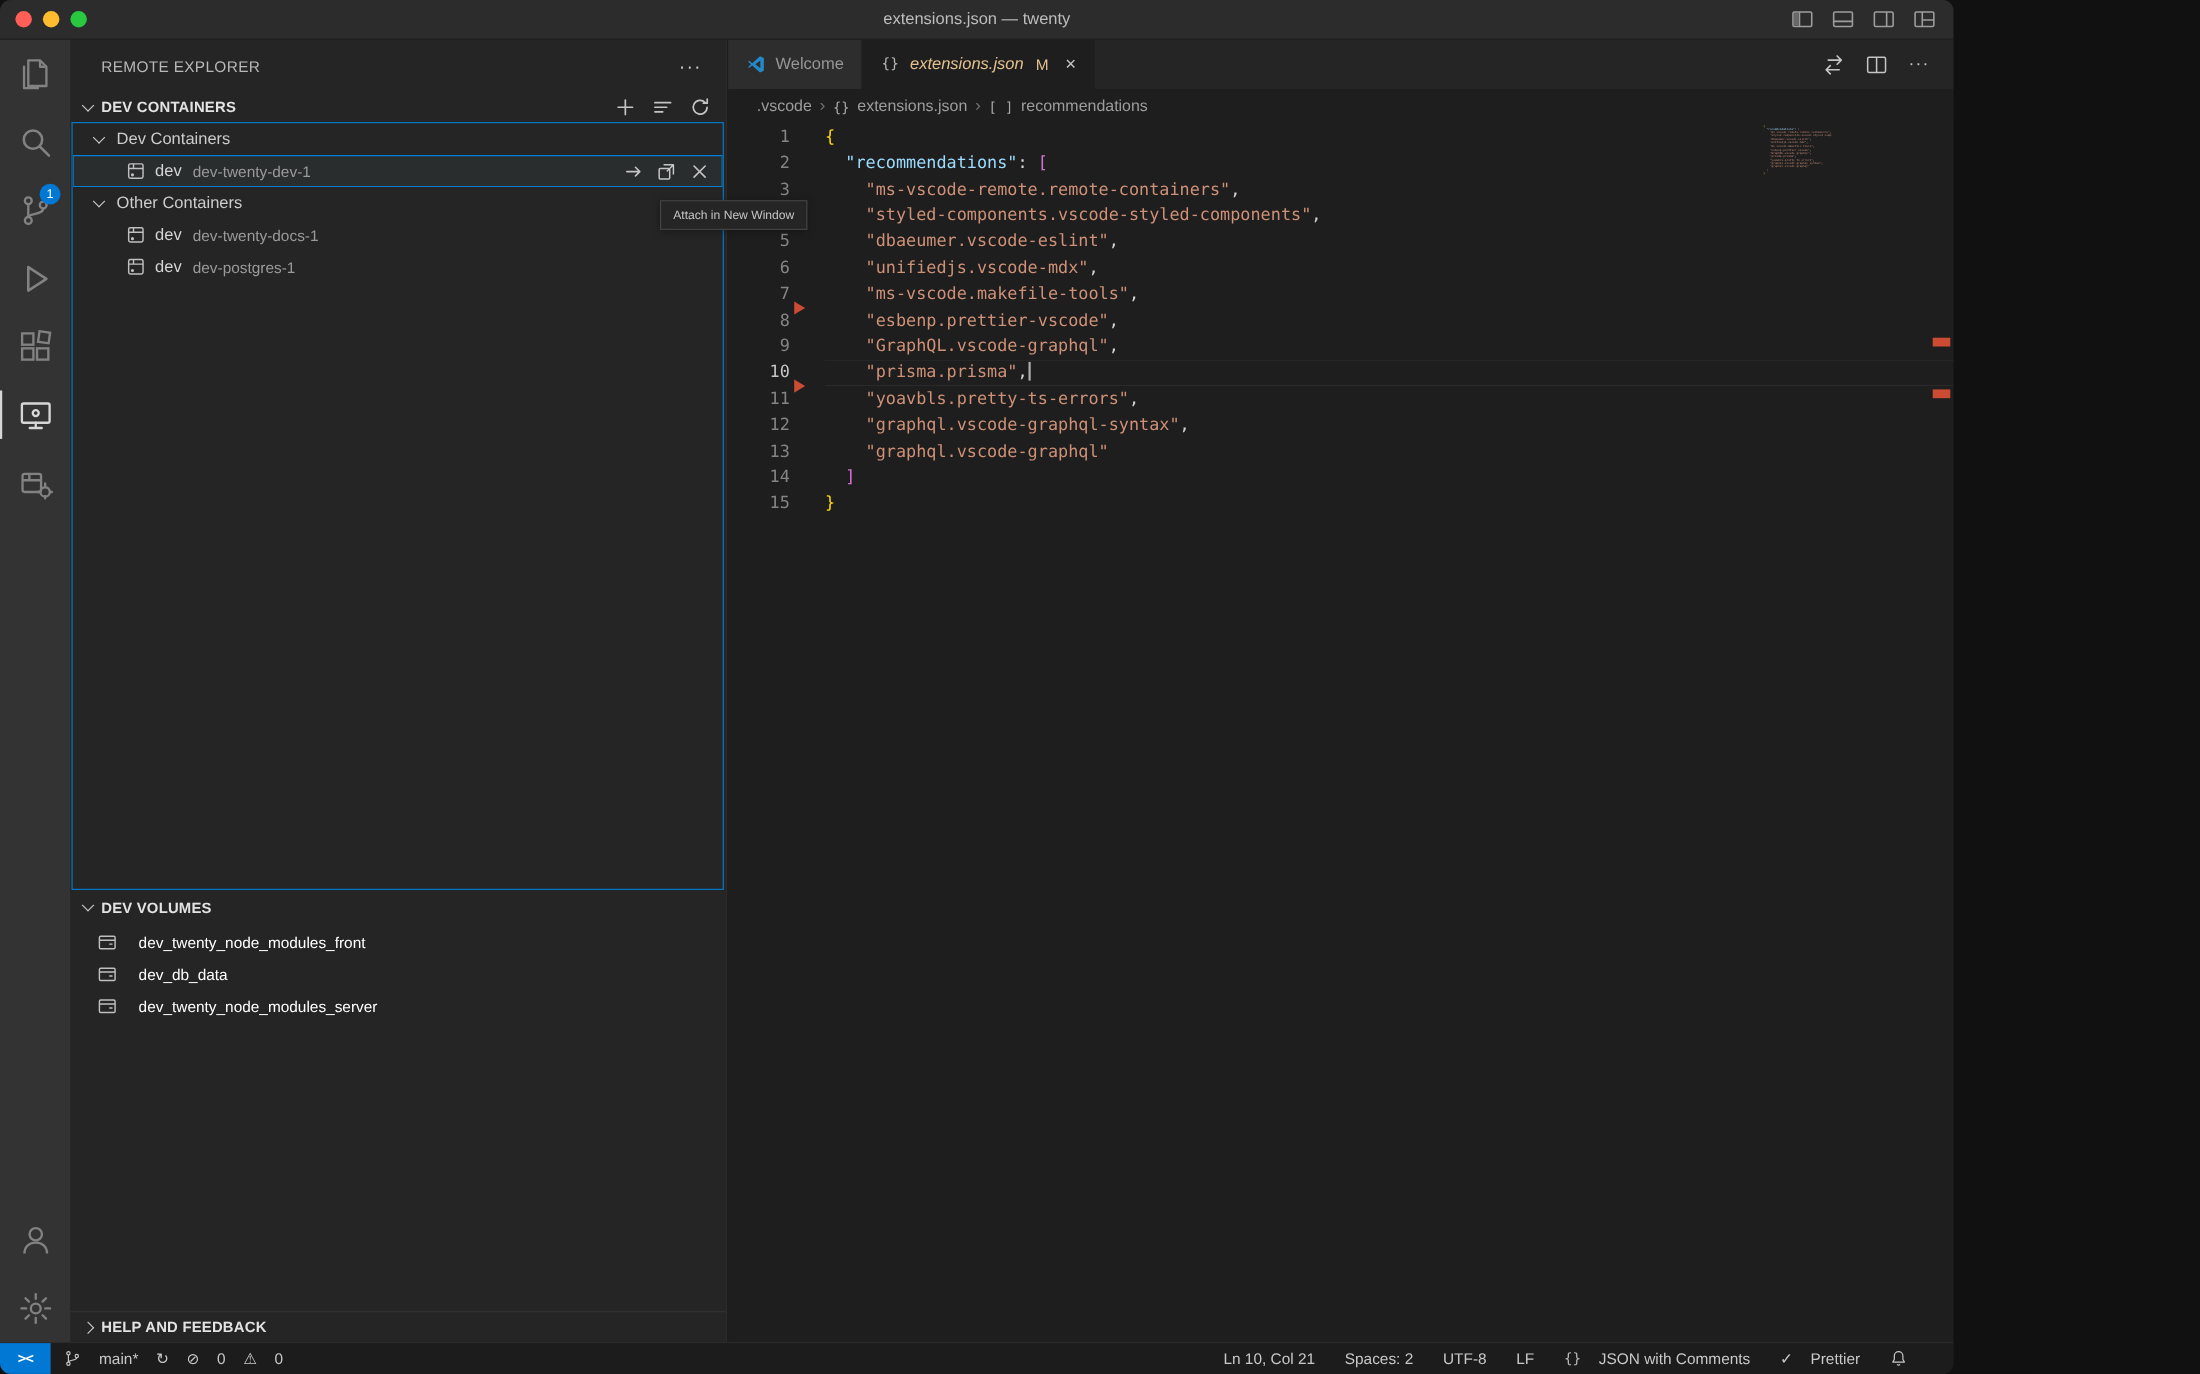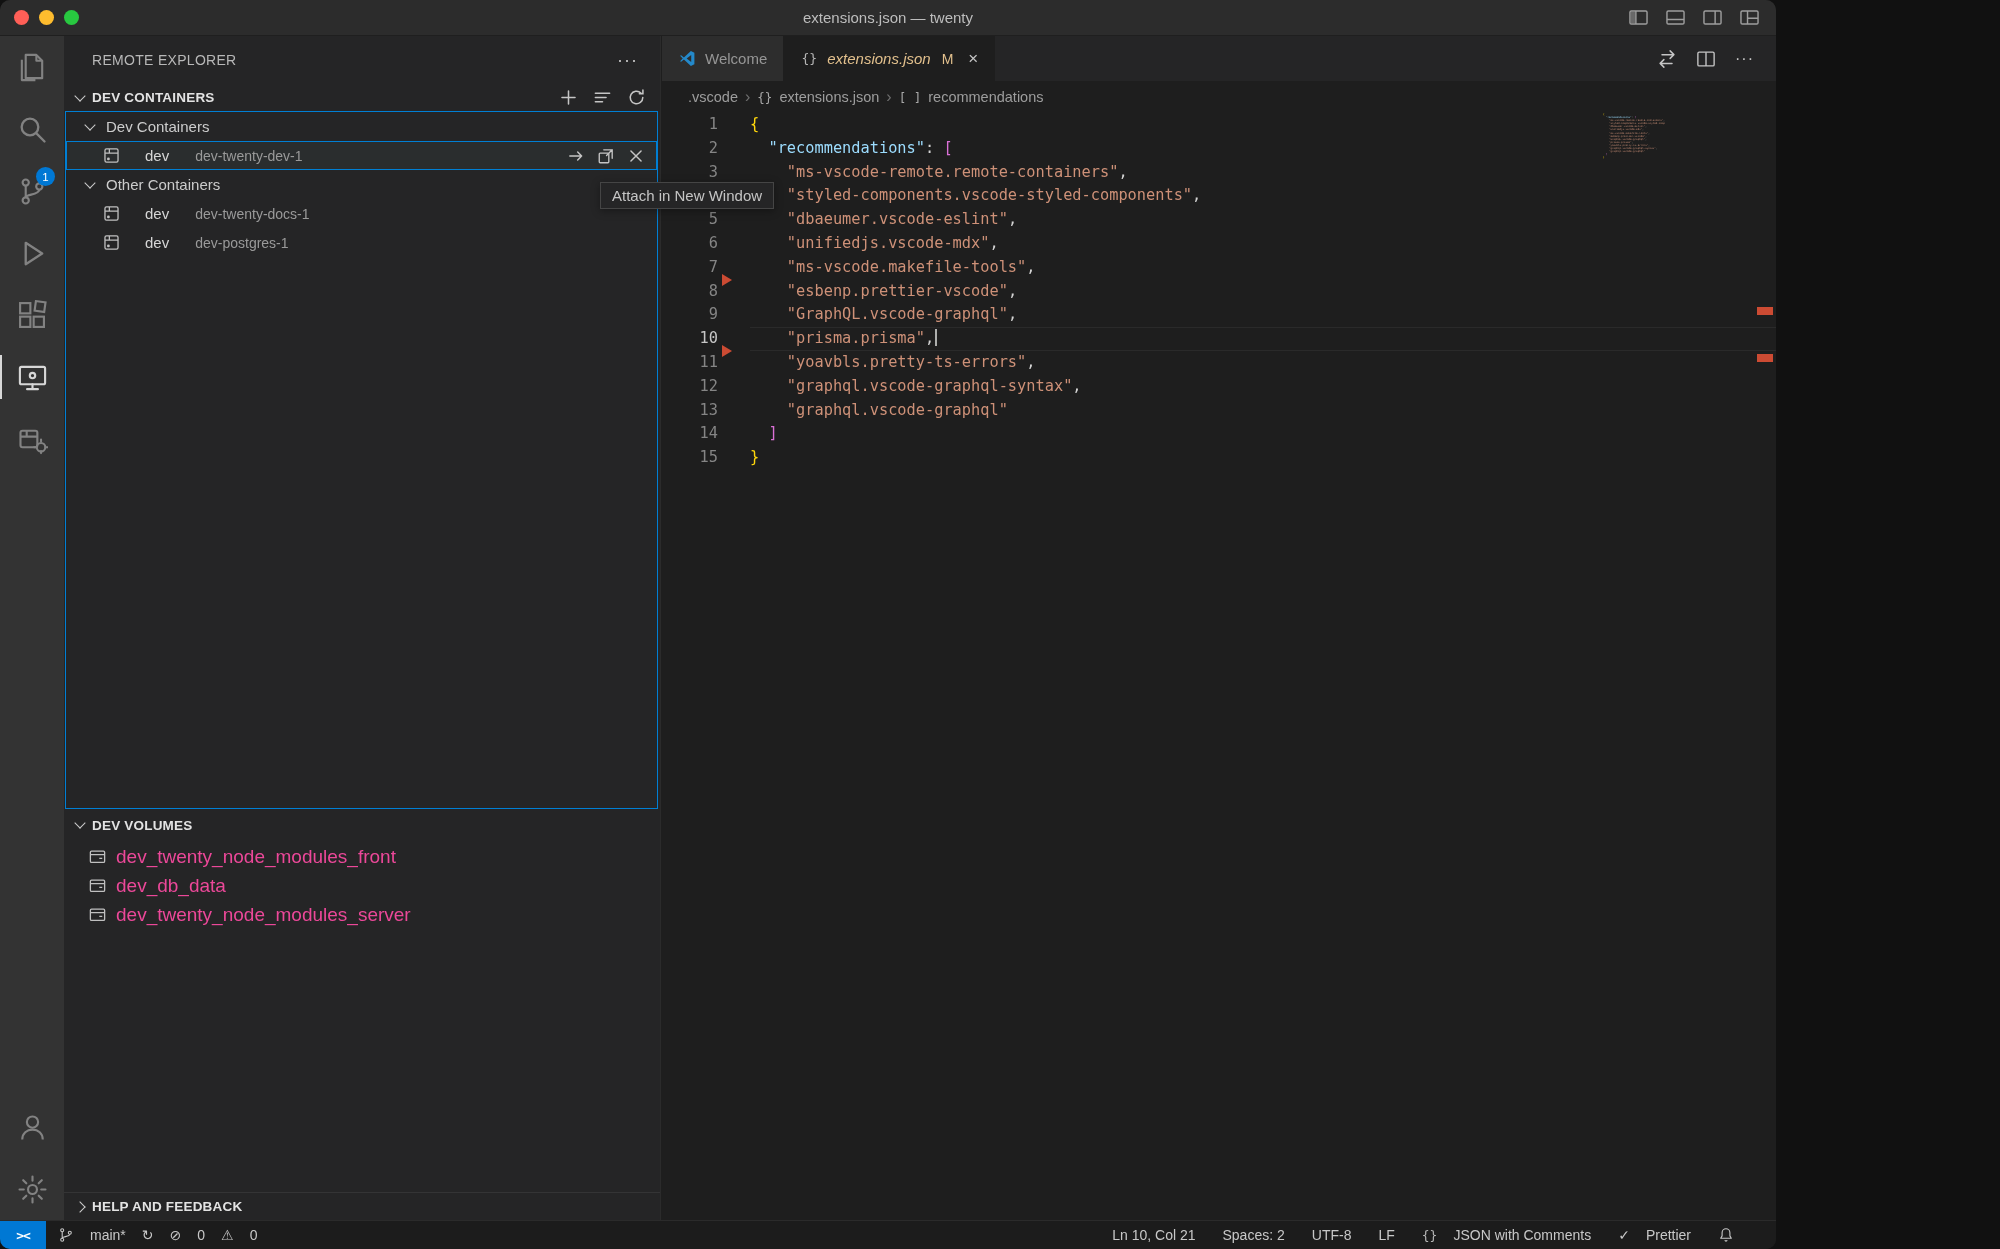--- a/index.html
+++ b/index.html
@@ -37,33 +37,33 @@
   .pane-vol { top:774px; height:30px; }
   .pane-help { top:1156px; height:28px; border-top:1px solid #343435; }
   .pane-actions { margin-left:auto; display:flex; gap:15px; color:#c5c5c5; }
   .pane-actions svg { width:19px; height:19px; cursor:pointer; }
   .chev { display:inline-block; width:8px; height:8px; border-right:1.7px solid #cccccc; border-bottom:1.7px solid #cccccc; flex:none; }
   .chev.down { transform:rotate(45deg); margin-top:-4px; }
   .chev.right { transform:rotate(-45deg); }
   #dc-tree { position:absolute; top:75px; left:1px; right:2px; height:698px; border:1px solid #007fd4; overflow:hidden; }
   .tree-row { display:flex; align-items:center; height:29px; font-size:15px; color:#cccccc; cursor:pointer; }
   .tree-row.group { padding-left:20px; gap:12px; }
-  .tree-row.item  { padding-left:36px; gap:24px; }
+  .tree-row.item  { padding-left:48px; gap:8px; }
   .tree-row.item.selected { background:#2a2d2e; box-shadow: inset 0 0 0 1px #007fd4; }
   .tree-icon { width:19px; height:19px; color:#c0c0c0; flex:none; }
   .item-name { color:#d6d6d6; }
   .item-desc { color:#9a9a9a; font-size:14px; margin-left:2px; }
   .row-actions { margin-left:auto; display:flex; align-items:center; gap:12px; padding-right:12px; color:#c5c5c5; }
   .row-actions svg { width:18px; height:18px; cursor:pointer; }
   #volumes-list { position:absolute; top:806px; left:0; right:0; }
-  .vol-row { display:flex; align-items:center; gap:9px; height:29px; padding-left:24px; font-size:19px; color:#ec4899; cursor:pointer; }
+  .vol-row { display:flex; align-items:center; gap:19px; height:29px; padding-left:24px; font-size:14px; color:#ffffff; cursor:pointer; }
 
   
   .tooltip { position:absolute; left:600px; top:182px; height:27px; z-index:40; background:#252526; border:1px solid #454545;
-             color:#c5c5c5; font-size:15px; display:flex; align-items:center; padding:0 11px; box-shadow:0 2px 8px rgba(0,0,0,.35); }
+             color:#c5c5c5; font-size:11px; display:flex; align-items:center; padding:0 11px; box-shadow:0 2px 8px rgba(0,0,0,.35); }
 
   
   .editor { position:absolute; left:662px; top:36px; right:0; bottom:29px; background:#1e1e1e; }
   .tabbar { position:absolute; top:0; left:0; right:0; height:45px; background:#252526; display:flex; align-items:stretch;justify-content:center; }
   .tab { display:flex; align-items:center; gap:9px; padding:0 16px; font-size:15px; border-right:1px solid #1e1e1e; cursor:pointer; }
   .tab.inactive { background:#2d2d2d; color:#969696; }
   .tab.active { background:#1e1e1e; color:#e2c08d; }
   .tab.active .tab-label { font-style:italic; }
   .tab-icon { width:18px; height:18px; display:flex; align-items:center; justify-content:center; }
   .json-braces { font-family:"DejaVu Sans Mono", monospace; font-size:13px; color:#b5b5b5; }

